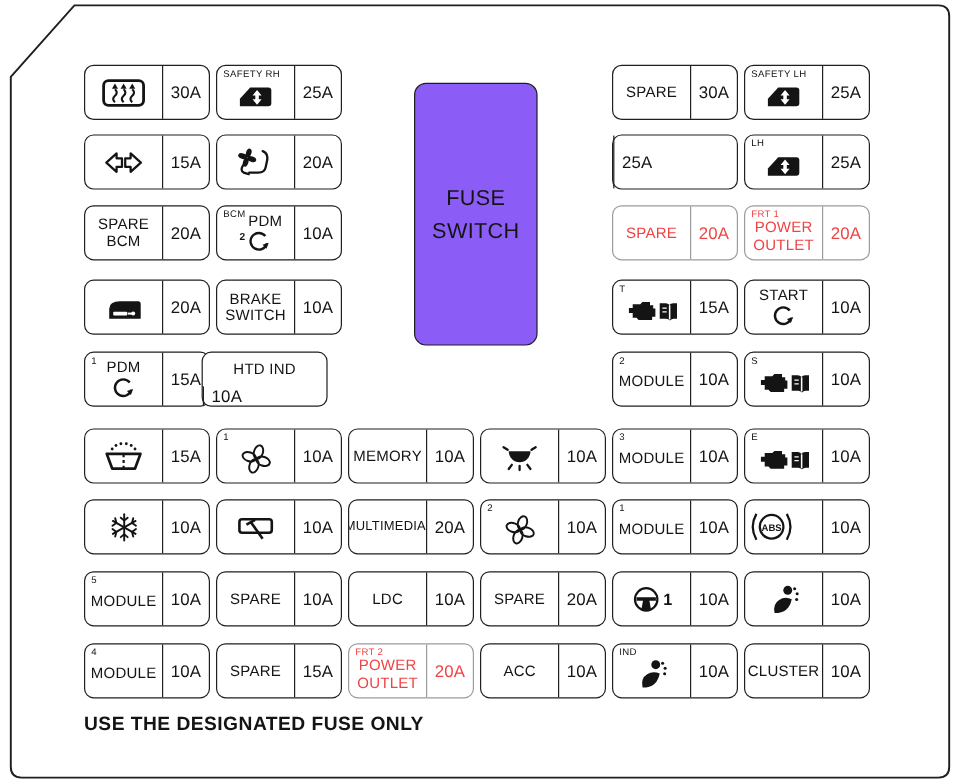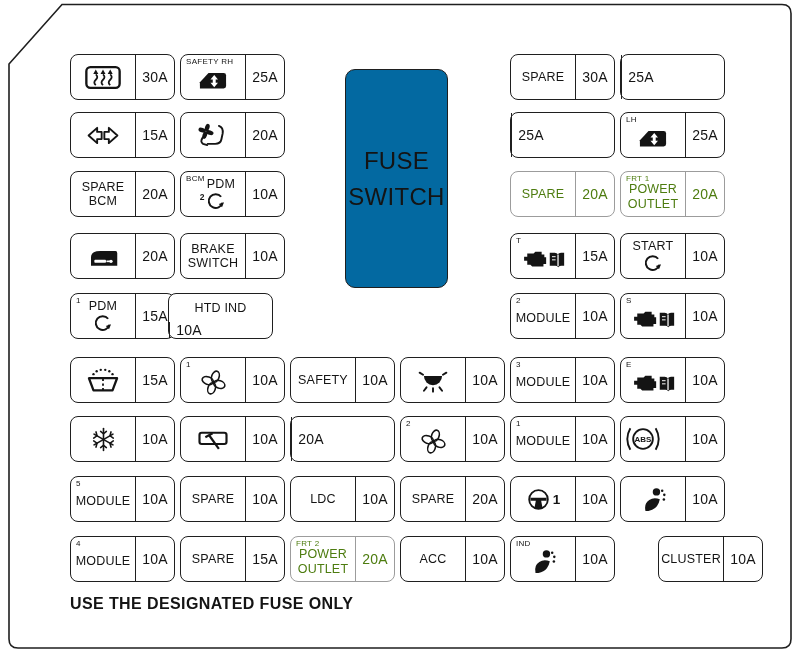--- a/index.html
+++ b/index.html
@@ -13,25 +13,25 @@
   .cell .za{width:38px;border-left:1.5px solid #1f1f1f;display:flex;align-items:center;justify-content:center;
     font-size:14px;letter-spacing:0.2px;}
   .corner{position:absolute;top:2px;left:5px;font-size:8px;font-weight:400;letter-spacing:0.3px;white-space:nowrap;}
   .ct{display:flex;align-items:center;justify-content:flex-end;flex-direction:row;max-width:100%;}
   .ct.stack{flex-direction:column;gap:0px;}
   .lbl{font-size:12.5px;letter-spacing:0.2px;text-align:center;white-space:pre-line;line-height:1.15;}
   .ir{display:flex;align-items:center;justify-content:center;}
   .pre-num{font-size:8.5px;font-weight:700;align-self:flex-start;margin-right:1px;}
   .post-num{font-size:13.5px;font-weight:700;margin-left:2px;}
   .ic{display:flex;align-items:center;justify-content:center;line-height:0;}
-  .cell.gray{border-color:#9c9c9c;color:#4d7c0f;}
+  .cell.gray{border-color:#9c9c9c;color:#ef4444;}
   .cell.gray .za{border-color:#9c9c9c;}
   #fuse-switch{position:absolute;left:345px;top:69px;width:103px;height:219px;border:1.6px solid #1f1f1f;
-    border-radius:10px;background:#0369a1;display:flex;align-items:center;justify-content:center;text-align:center;
-    font-size:24px;letter-spacing:0.3px;line-height:1.5;white-space:pre-line;box-sizing:border-box;}
+    border-radius:10px;background:#8b5cf6;display:flex;align-items:center;justify-content:center;text-align:center;
+    font-size:18px;letter-spacing:0.3px;line-height:1.5;white-space:pre-line;box-sizing:border-box;}
   #footer-note{position:absolute;left:70px;top:595px;font-size:16px;font-weight:700;letter-spacing:0.4px;}
 </style>
 </head>
 <body>
 
 <div id="stage">
   <svg id="panel-outline" width="800" height="653" viewBox="0 0 800 653">
     <path d="M62 4.5 H782 Q791 4.5 791 13.5 V639 Q791 648 782 648 H18 Q9 648 9 639 V64 Z" fill="#ffffff" stroke="#1f1f1f" stroke-width="1.6"></path>
   </svg>
 
@@ -78,20 +78,33 @@
       </div>
       <div class="cell" style="left: 510px; top: 54px;">
         <div class="zl">
           <div class="ct">
             <div class="lbl">SPARE</div>
           </div>
         </div>
         <div class="za">30A</div>
       </div>
       <div class="cell" style="left: 620px; top: 54px;">
+        <div class="zl">
+          <span class="corner">SAFETY LH</span>
+          <div class="ct" style="padding-top: 5px;">
+            <div class="ir">
+              <span class="ic">
+                <svg viewBox="0 0 44 30" width="36" height="25">
+                  <path d="M6 26 V18.5 L16.5 7 H35 Q38 7 38 10 V23 Q38 26 35 26 Z" fill="currentColor"></path>
+                  <path d="M23.5 9.5 l4.6 5.6 h-2.8 v3.8 h2.8 l-4.6 5.6 l-4.6 -5.6 h2.8 v-3.8 h-2.8 z" fill="#fff"></path>
+                </svg>
+              </span>
+            </div>
+          </div>
+        </div>
         <div class="za">25A</div>
       </div>
       <div class="cell" style="left: 70px; top: 112px;">
         <div class="zl">
           <div class="ct">
             <div class="ir">
               <span class="ic">
                 <svg viewBox="0 0 44 30" width="40" height="27">
                   <g fill="none" stroke="currentColor" stroke-width="2.1" stroke-linejoin="round">
                     <path d="M6 15 L15.5 6.5 V11 H20.5 V19 H15.5 V23.5 Z"></path>
@@ -344,21 +357,21 @@
                 </svg>
               </span>
             </div>
           </div>
         </div>
         <div class="za">10A</div>
       </div>
       <div class="cell" style="left: 290px; top: 357px;">
         <div class="zl">
           <div class="ct">
-            <div class="lbl">SAFETY</div>
+            <div class="lbl">MEMORY</div>
           </div>
         </div>
         <div class="za">10A</div>
       </div>
       <div class="cell" style="left: 400px; top: 357px;">
         <div class="zl">
           <div class="ct">
             <div class="ir">
               <span class="ic">
                 <svg viewBox="0 0 44 32" width="38" height="28">
@@ -439,20 +452,25 @@
                   <line x1="17.5" y1="10" x2="28.5" y2="25.5" stroke="currentColor" stroke-width="2.4"></line>
                   <line x1="13.5" y1="12.5" x2="21.5" y2="8" stroke="currentColor" stroke-width="2.4"></line>
                 </svg>
               </span>
             </div>
           </div>
         </div>
         <div class="za">10A</div>
       </div>
       <div class="cell" style="left: 290px; top: 416px;">
+        <div class="zl">
+          <div class="ct">
+            <div class="lbl" style="font-size: 10.8px;">MULTIMEDIA</div>
+          </div>
+        </div>
         <div class="za">20A</div>
       </div>
       <div class="cell" style="left: 400px; top: 416px;">
         <div class="zl">
           <span class="corner">2</span>
           <div class="ct" style="padding-top: 5px;">
             <div class="ir">
               <span class="ic">
                 <svg viewBox="0 0 34 32" width="29" height="27">
                   <g fill="none" stroke="currentColor" stroke-width="1.9" transform="rotate(18 17 16)">
@@ -612,21 +630,21 @@
                     <circle cx="29.8" cy="10.5" r="1.5"></circle>
                     <circle cx="29.3" cy="16" r="1.5"></circle>
                   </g>
                 </svg>
               </span>
             </div>
           </div>
         </div>
         <div class="za">10A</div>
       </div>
-      <div class="cell" style="left: 620px; top: 536px; margin-left: 38px;">
+      <div class="cell" style="left: 620px; top: 536px;">
         <div class="zl">
           <div class="ct">
             <div class="lbl">CLUSTER</div>
           </div>
         </div>
         <div class="za">10A</div>
       </div>
     </div>
 
   <div id="fuse-switch">FUSE

